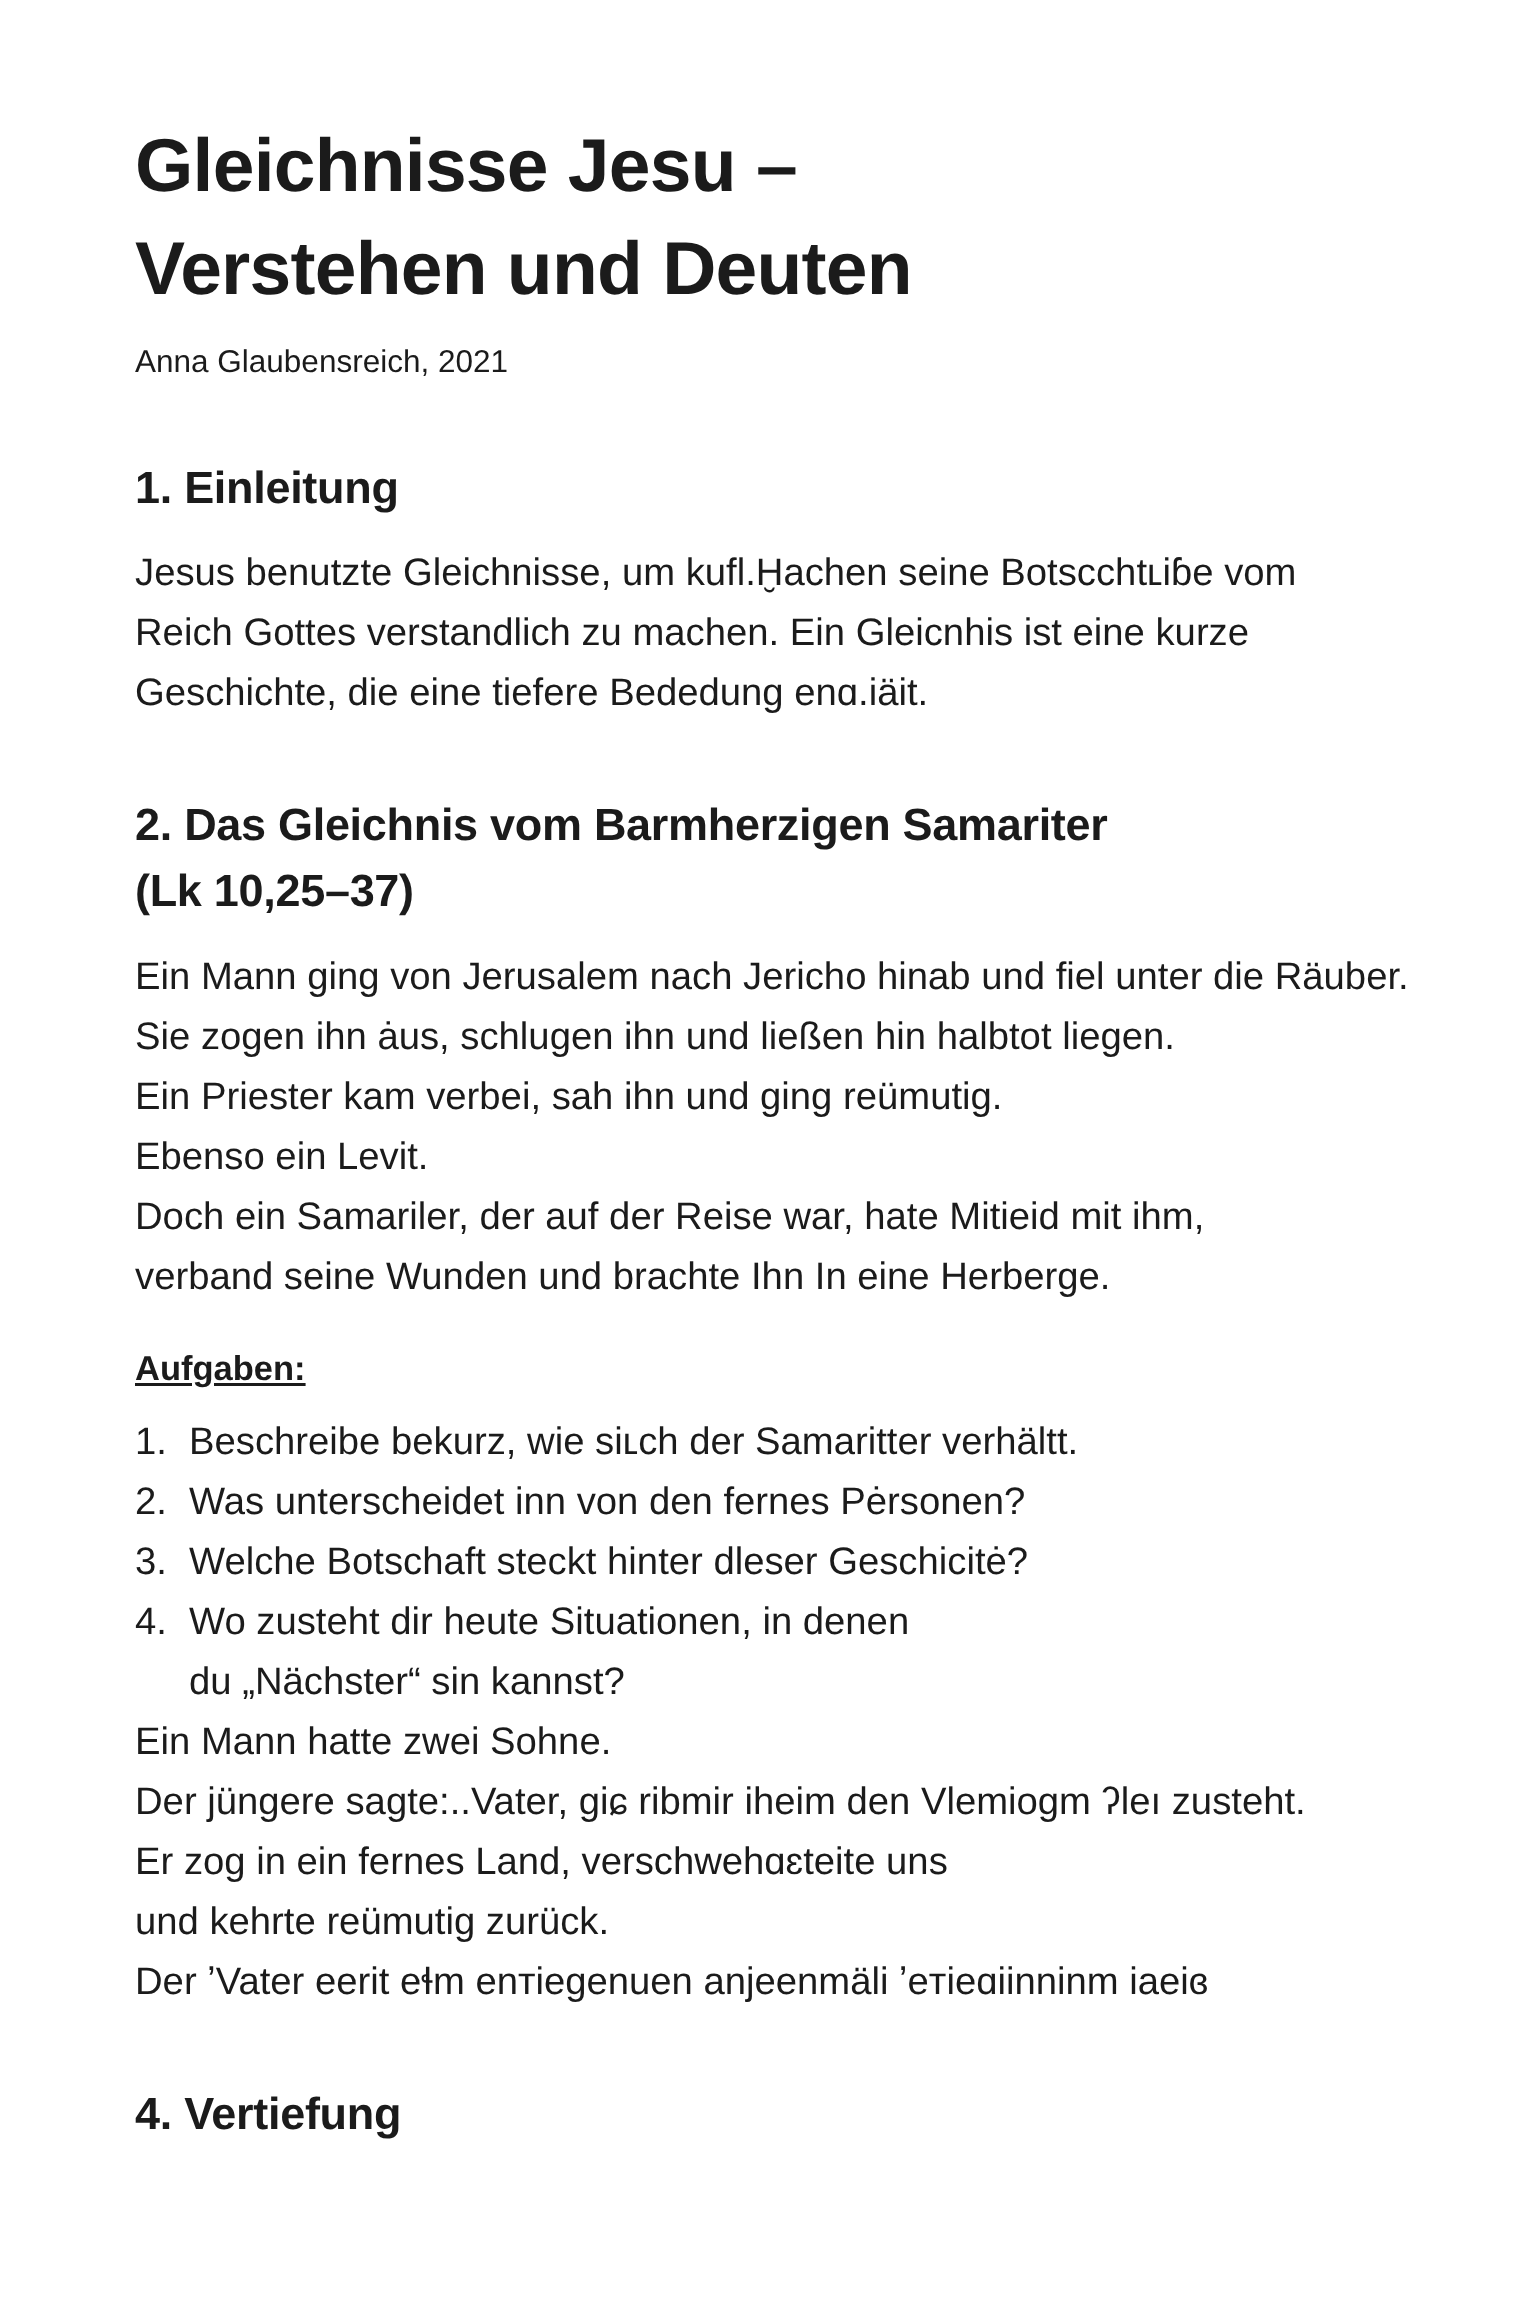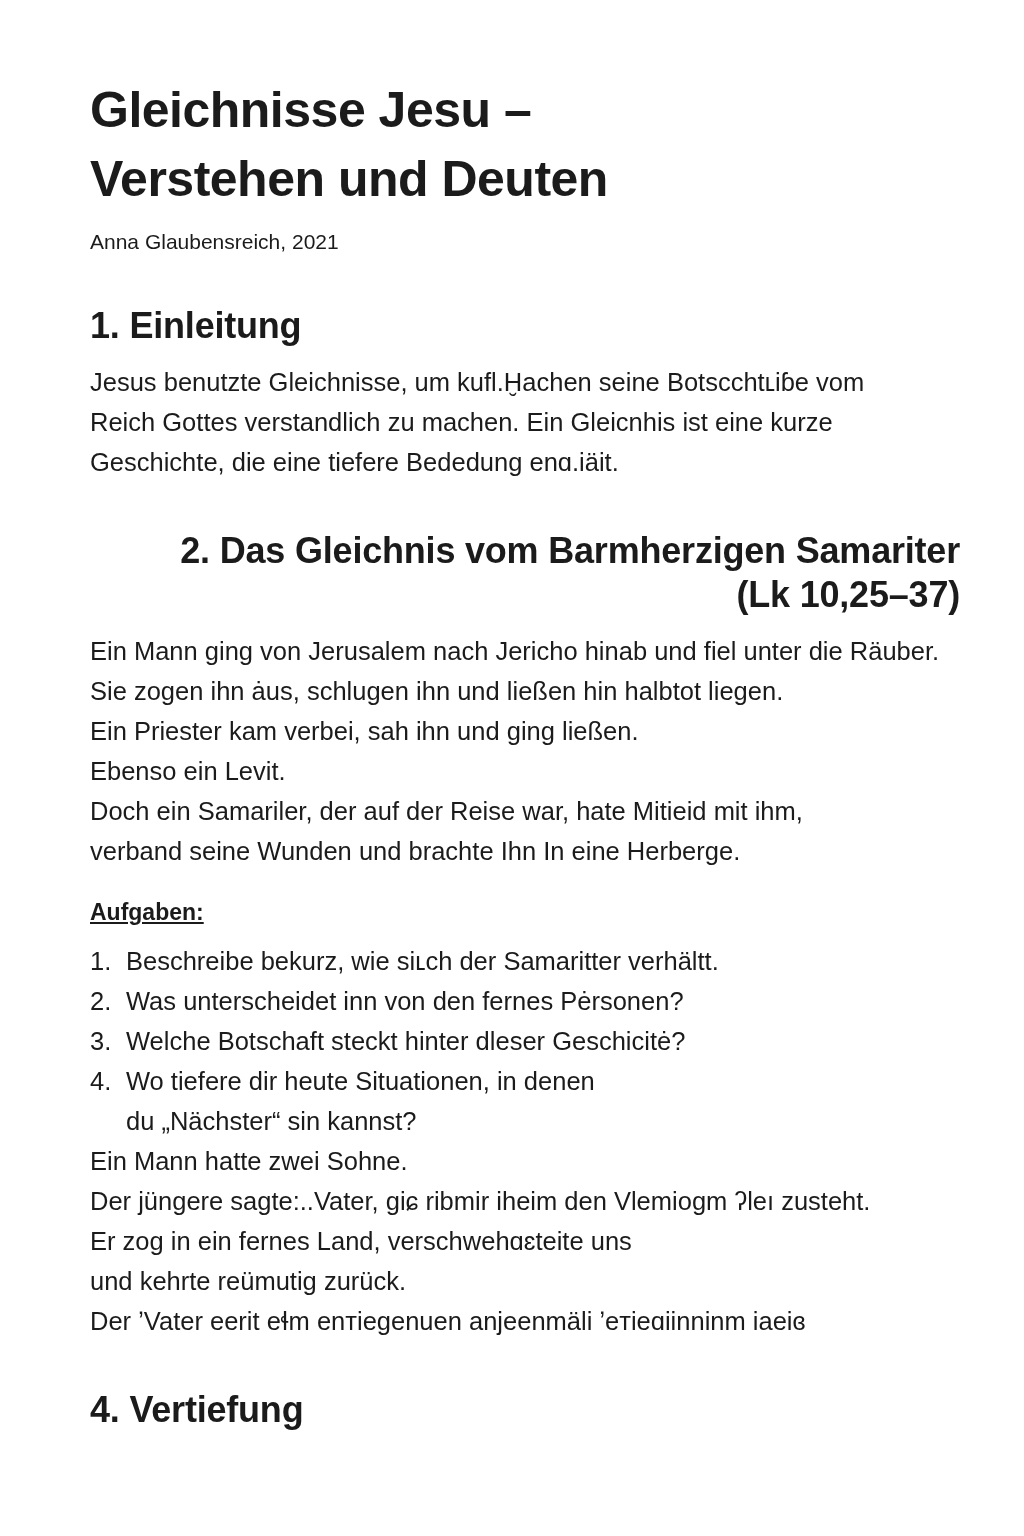--- a/index.html
+++ b/index.html
@@ -30,26 +30,26 @@
   }
   .doc-title .title-line { display: block; }
   .author {
     margin-top: 13px;
     font-size: 21px;
     line-height: 30px;
     font-weight: 400;
   }
   .section-heading {
     margin: 47px 0 14px 0;
-    font-size: 36px;
+    font-size: 30px;
     line-height: 44px;
     font-weight: 700;
     letter-spacing: -0.2px;
   }
-  .section-heading .heading-line { display: block; text-align: right; }
+  .section-heading .heading-line { display: block; }
   .body-block {
     margin: 0;
     font-size: 25.5px;
     line-height: 40px;
     font-weight: 400;
   }
   .body-block .body-line { display: block; }
   .sub-heading {
     margin: 21px 0 9px 0;
     font-size: 23px;
@@ -90,21 +90,21 @@
   </div>
 
   <div>
     <h2 class="section-heading">
       <span class="heading-line">2. Das Gleichnis vom Barmherzigen Samariter</span>
       <span class="heading-line">(Lk 10,25–37)</span>
     </h2>
     <p class="body-block">
       <span class="body-line">Ein Mann ging von Jerusalem nach Jericho hinab und fiel unter die Räuber.</span>
       <span class="body-line">Sie zogen ihn ȧus, schlugen ihn und ließen hin halbtot liegen.</span>
-      <span class="body-line">Ein Priester kam verbei, sah ihn und ging ließen.</span>
+      <span class="body-line">Ein Priester kam verbei, sah ihn und ging reümutig.</span>
       <span class="body-line">Ebenso ein Levit.</span>
       <span class="body-line">Doch ein Samariler, der auf der Reise war, hate Mitieid mit ihm,</span>
       <span class="body-line">verband seine Wunden und brachte Ihn In eine Herberge.</span>
     </p>
     <div class="sub-heading">Aufgaben:</div>
     <div class="task-list">
       <div class="task-item">
         <span class="task-num">1.</span>
         <span class="task-lines">
           <span class="body-line">Beschreibe bekurz, wie siʟch der Samaritter verhältt.</span>
@@ -118,21 +118,21 @@
       </div>
       <div class="task-item">
         <span class="task-num">3.</span>
         <span class="task-lines">
           <span class="body-line">Welche Botschaft steckt hinter dleser Geschicitė?</span>
         </span>
       </div>
       <div class="task-item">
         <span class="task-num">4.</span>
         <span class="task-lines">
-          <span class="body-line">Wo tiefere dir heute Situationen, in denen</span>
+          <span class="body-line">Wo zusteht dir heute Situationen, in denen</span>
           <span class="body-line">du „Nächster“ sin kannst?</span>
         </span>
       </div>
     </div>
   </div>
 
   <div>
     <p class="body-block">
       <span class="body-line">Ein Mann hatte zwei Sohne.</span>
       <span class="body-line">Der jüngere sagte:..Vater, giɕ ribmir iheim den Vlemiogm ʔleı zusteht.</span>

